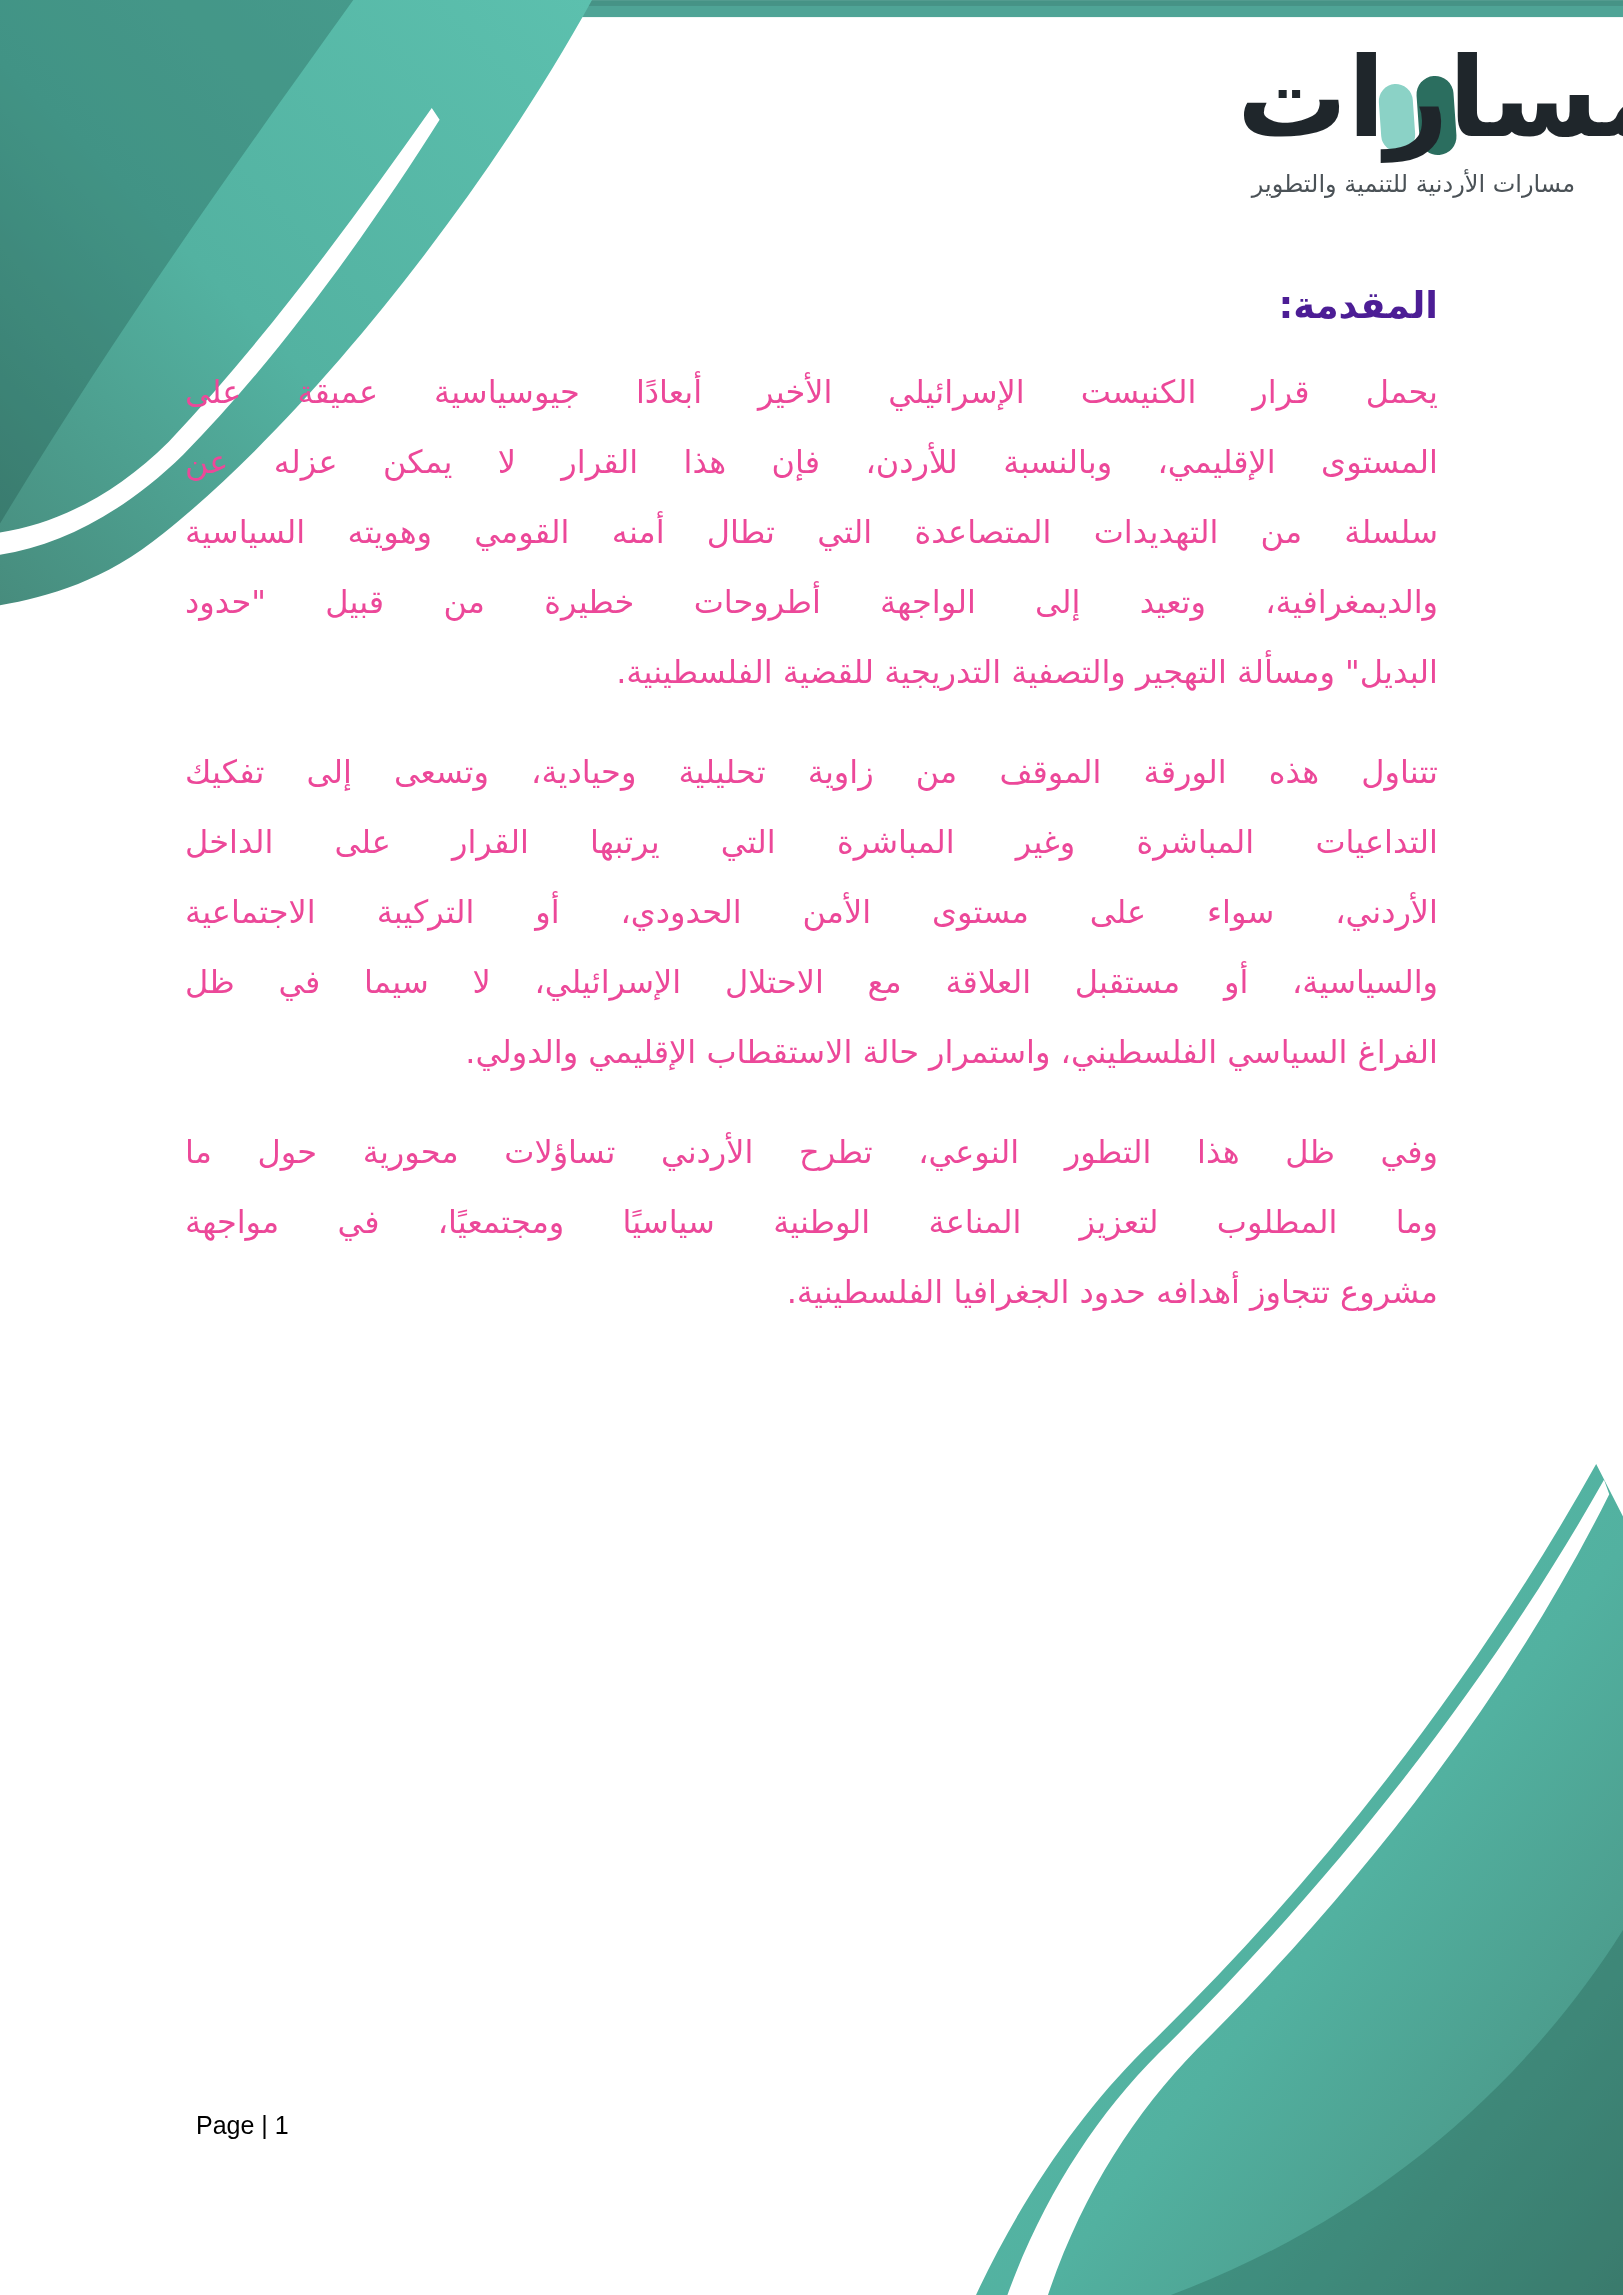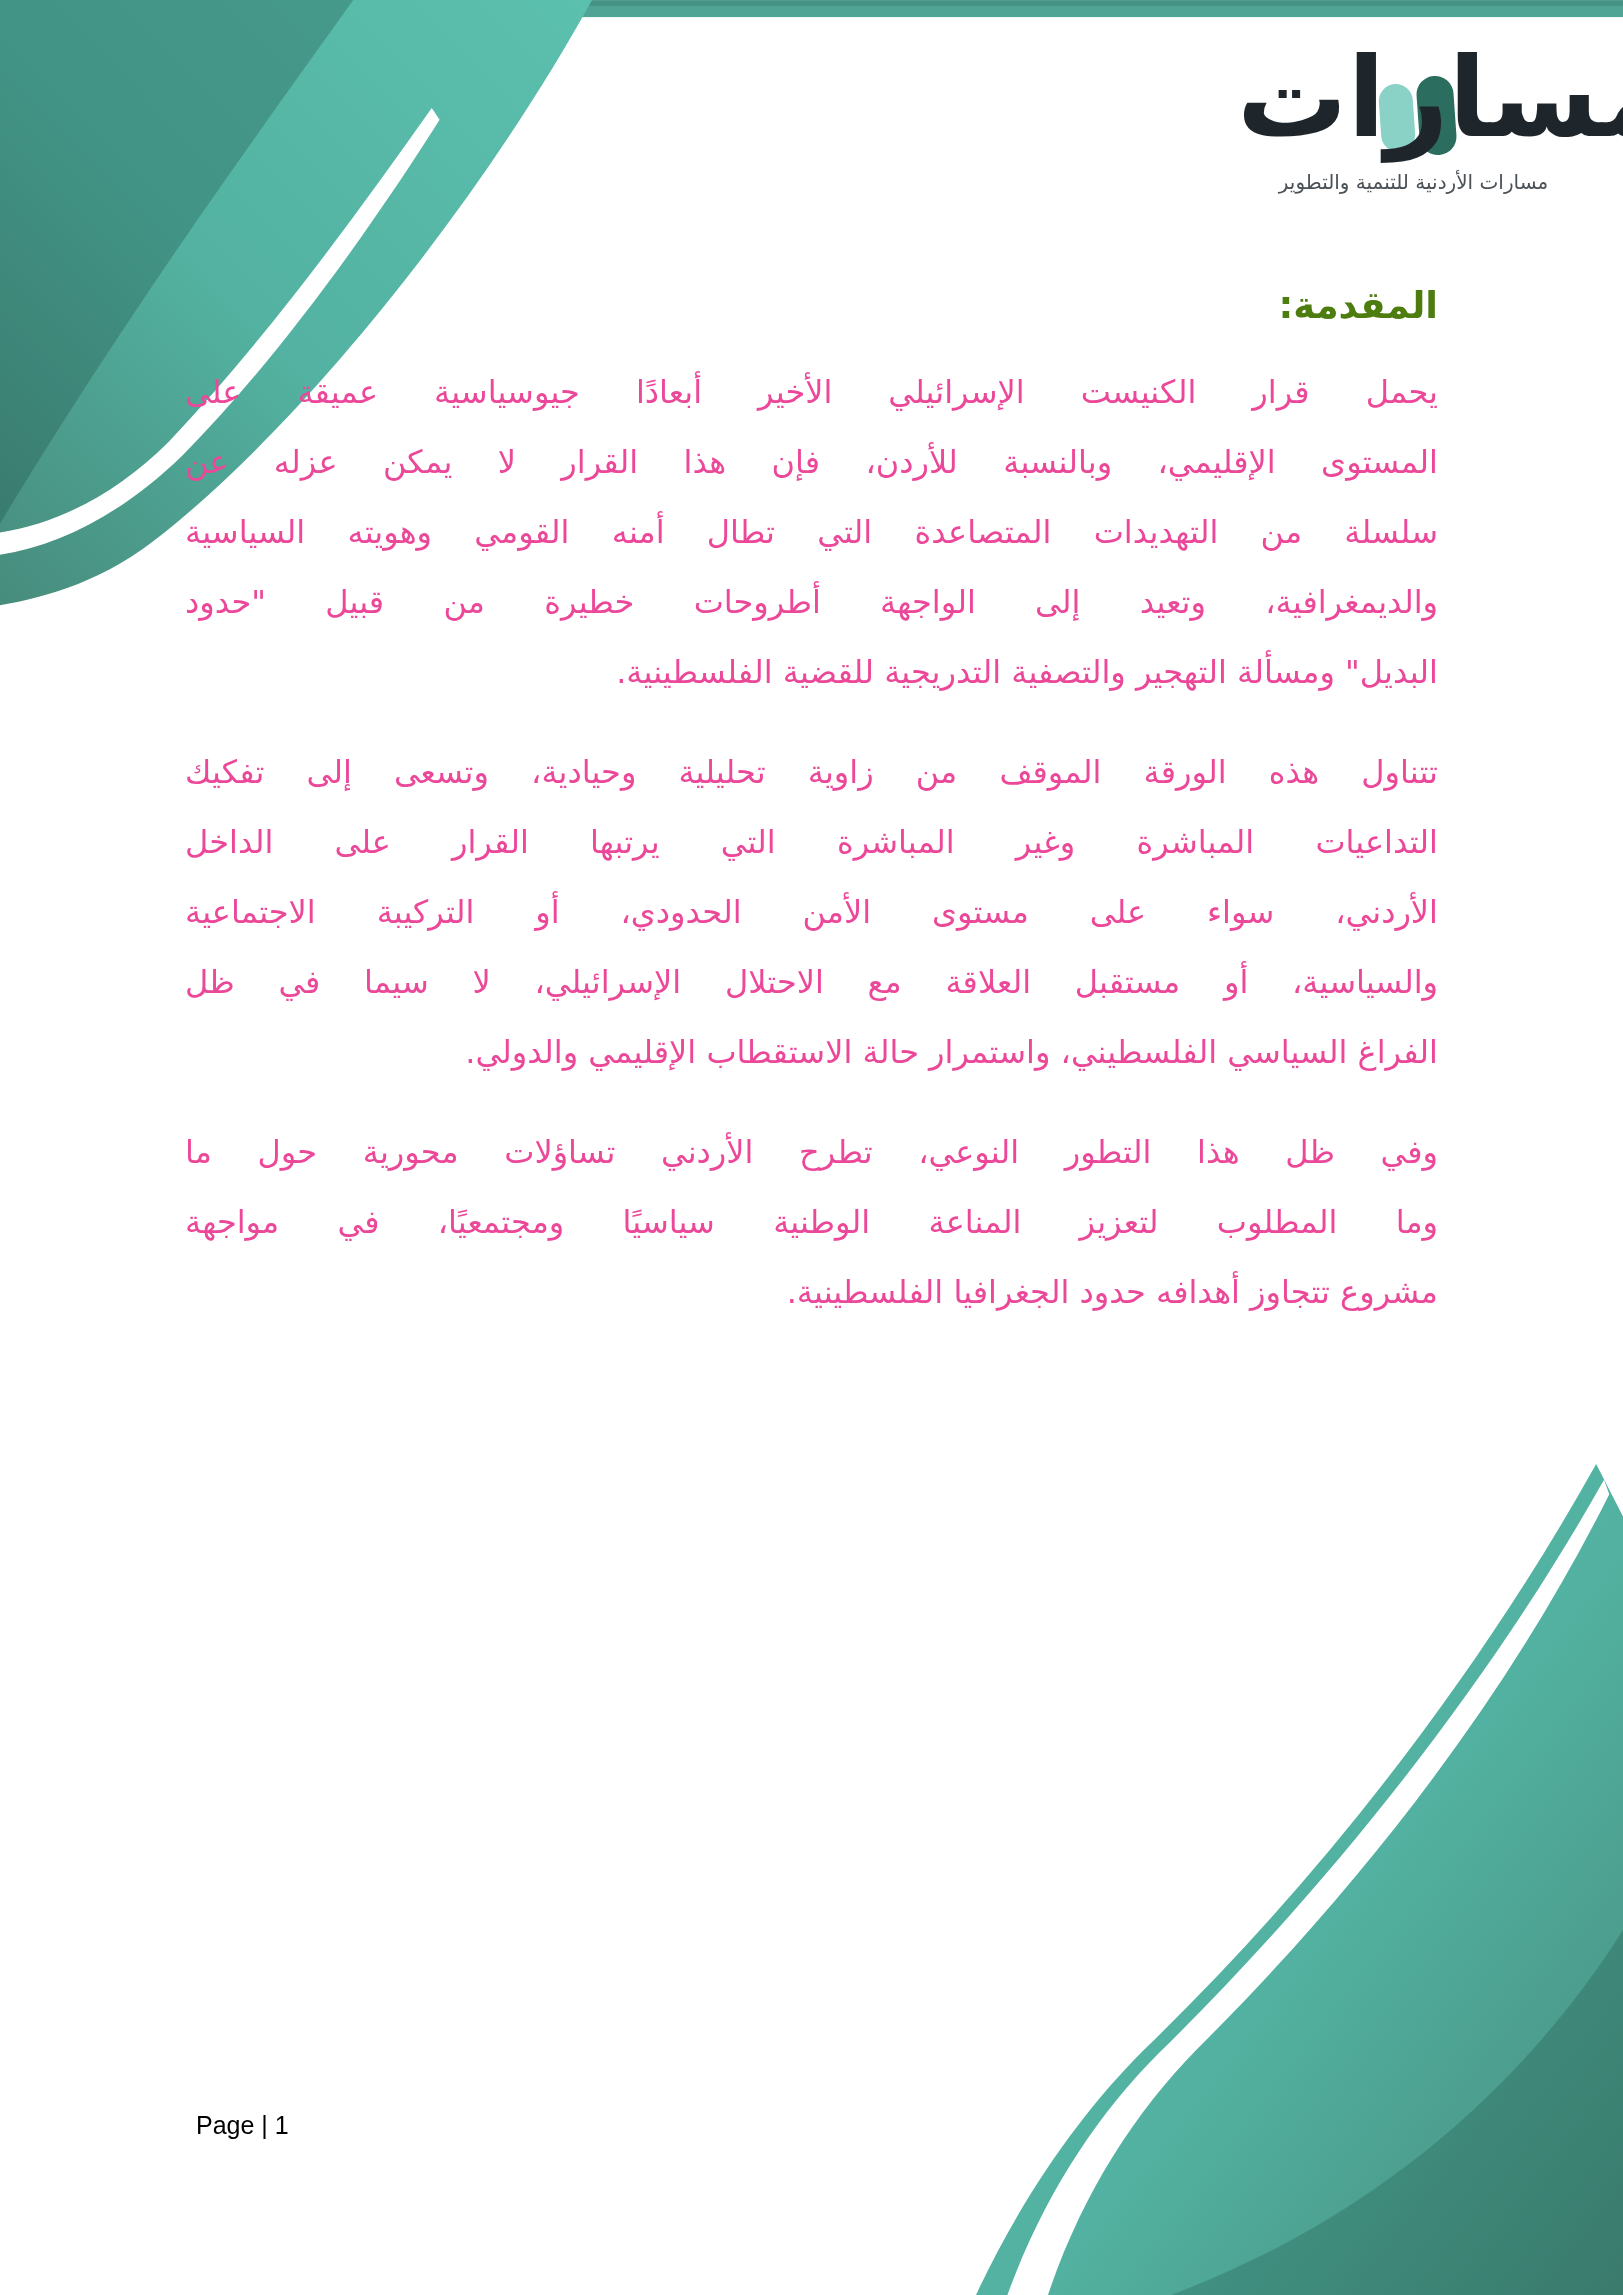--- a/index.html
+++ b/index.html
@@ -32,39 +32,39 @@
     line-height: 1.25;
     letter-spacing: -1.3px;
     white-space: nowrap;
   }
   .pill { position: absolute; z-index: 0; }
   .pill-light { width: 34px; height: 68px; border-radius: 17px; background: #8bd2c6; left: 143px; top: 54px; transform: rotate(-4deg); }
   .pill-dark  { width: 37px; height: 79px; border-radius: 18.3px; background: #2b6e5f; left: 181px; top: 46px; transform: rotate(-4deg); }
   .tagline {
     display: block;
     margin-top: 2.6px;
-    font-size: 20px;
+    font-size: 24px;
     font-weight: 500;
     color: #4b5257;
     direction: rtl;
     white-space: nowrap;
   }
 
   
   .content {
     position: absolute;
     top: 284px;
     right: 185px;
     left: 185px;
     direction: rtl;
   }
   .heading {
     font-size: 37px;
     font-weight: bold;
-    color: #4d7c0f;
+    color: #4c1d95;
     margin: 0 0 29px 0;
     text-align: right;
     line-height: 1.2;
   }
   .para { margin: 0 0 30px 0; }
   .pline {
     font-size: 32px;
     line-height: 70px;
     color: #ec4899;
     text-align: justify;

